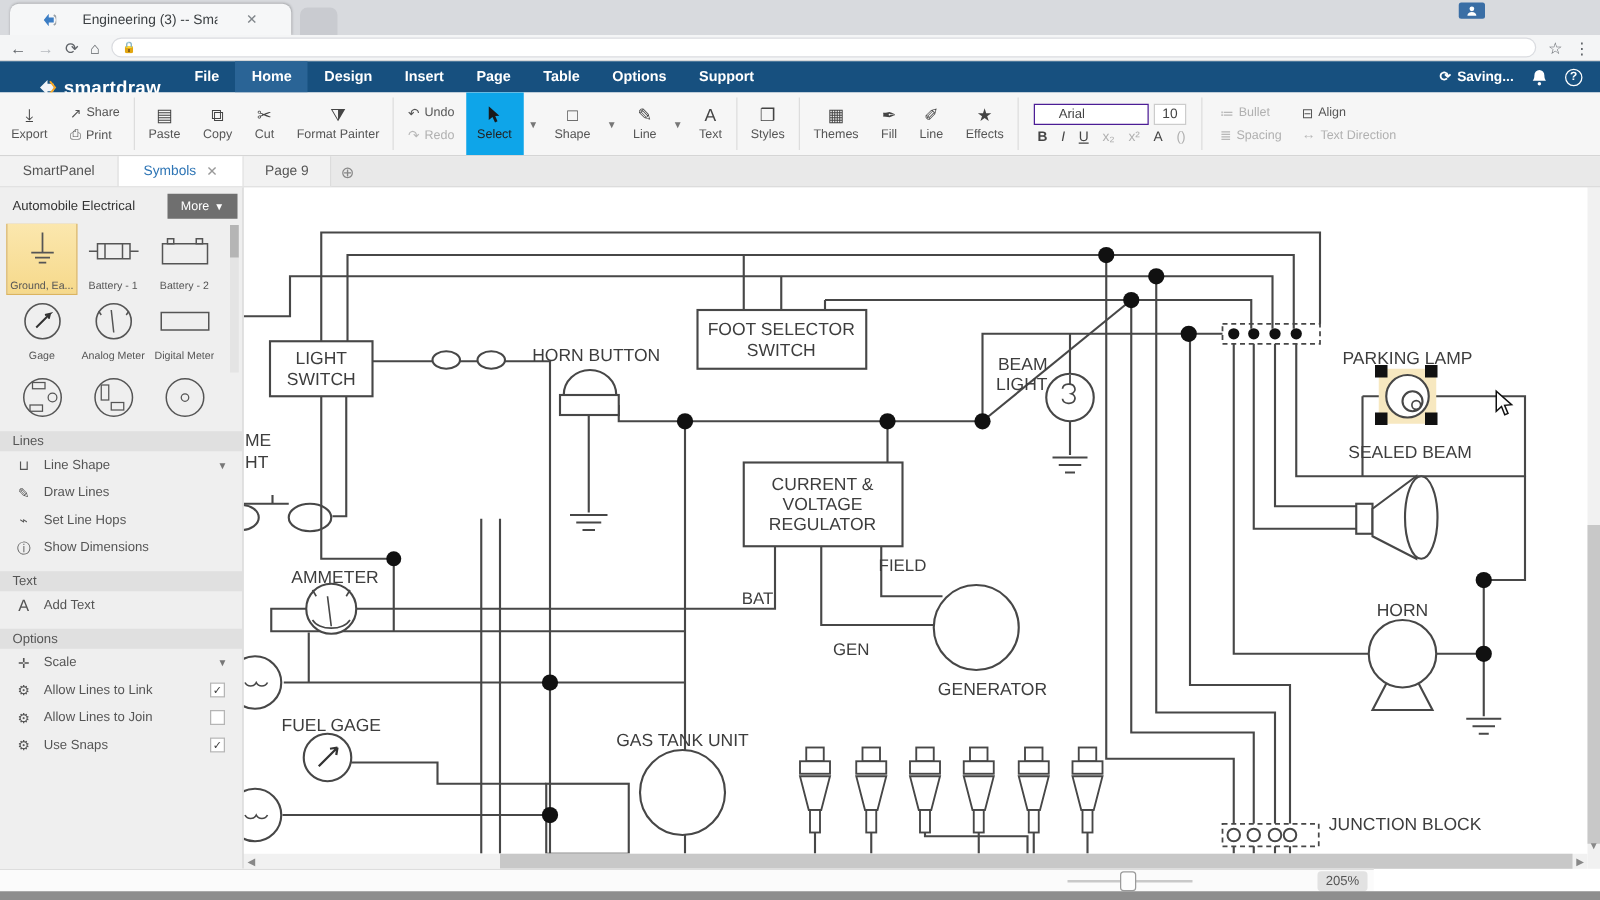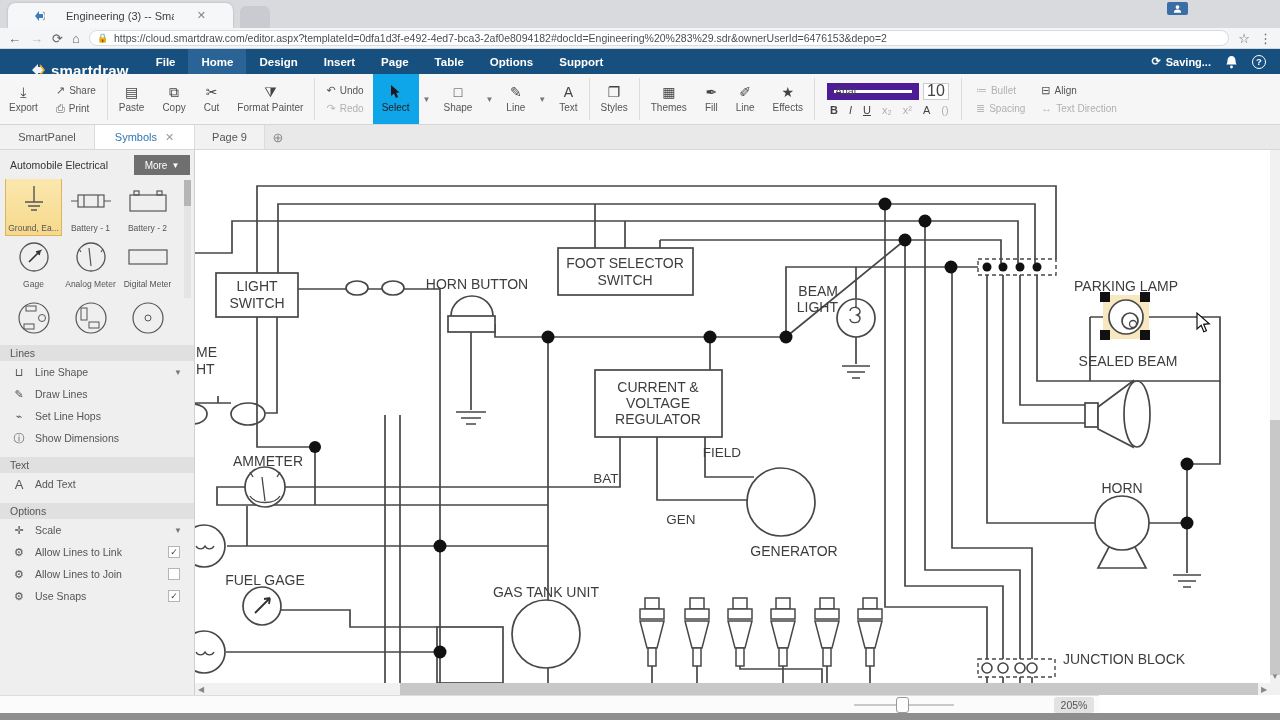--- a/index.html
+++ b/index.html
@@ -54,23 +54,23 @@
   .tb-row-sm { font-size:10px; display:flex; align-items:center; gap:4px; }
   .tb-row-sm .glyph { font-size:11px; color:#555; }
   .dim { color:#b0b0b0 !important; }
   .dim .glyph { color:#b8b8b8 !important; }
   .select-wrap { display:flex; align-items:center; }
   .select-btn { width:46px; height:100%; background:#0ea5e9; display:flex; flex-direction:column;
     align-items:center; justify-content:center; gap:3px; font-size:10px; color:#222; }
   .dd { font-size:8px; color:#777; padding:0 4px; }
   .fontgrp { display:flex; flex-direction:column; justify-content:center; gap:4px; padding:0 10px; }
   .fontrow { display:flex; gap:4px; }
-  .fname { width:92px; height:17px; border:7px solid #4c1d95; background:#fff; font-size:10.5px;
-    color:#444; padding:0 1px; display:flex; align-items:center; }
-  .fsize { width:26px; height:17px; border:1px solid #ccc; background:#fff; font-size:16px;
+  .fname { width:92px; height:17px; border:1px solid #4c1d95; background:#fff; font-size:10.5px;
+    color:#444; padding:0 19px; display:flex; align-items:center; }
+  .fsize { width:26px; height:17px; border:1px solid #ccc; background:#fff; font-size:11px;
     color:#444; display:flex; align-items:center; justify-content:center; }
   .fmtrow { display:flex; gap:11px; align-items:center; font-size:11px; color:#444; padding-left:3px; }
   .fmtrow .b { font-weight:700; } .fmtrow .i { font-style:italic; }
   .fmtrow .u { text-decoration:underline; }
   .two-col { display:flex; gap:16px; padding:0 12px; align-items:center; }
 
   
   #tabrow { left:0; top:125px; width:1280px; height:25px; background:#e9e9e9;
     border-bottom:1px solid #d8d8d8; display:flex; align-items:stretch; font-size:11px; }
   .ptab { display:flex; align-items:center; justify-content:center; gap:8px; padding:0 16px;
@@ -153,21 +153,20 @@
   </div>
 </div>
 
 <div class="abs" id="urlbar">
   <span class="navic">←</span>
   <span class="navic dis">→</span>
   <span class="navic">⟳</span>
   <span class="navic">⌂</span>
   <div class="omnibox">
     <span class="lock">🔒</span>
-    <span class="url">https://cloud.smartdraw.com/editor.aspx?templateId=0dfa1d3f-e492-4ed7-bca3-2af0e8094182#docId=Engineering%20%283%29.sdr&amp;ownerUserId=6476153&amp;depo=2</span>
   </div>
   <span class="navic">☆</span>
   <span class="navic">⋮</span>
 </div>
 
 <div class="abs" id="menubar">
   <div class="brand">
     <svg width="16" height="16" viewBox="0 0 16 16">
       <path d="M2,8 L8,2 L8,5 L13,5 L13,11 L8,11 L8,14 Z" fill="#f0f4f8"></path>
       <path d="M10,3 L14,8 L10,13" stroke="#f5a623" stroke-width="1.6" fill="none"></path>

